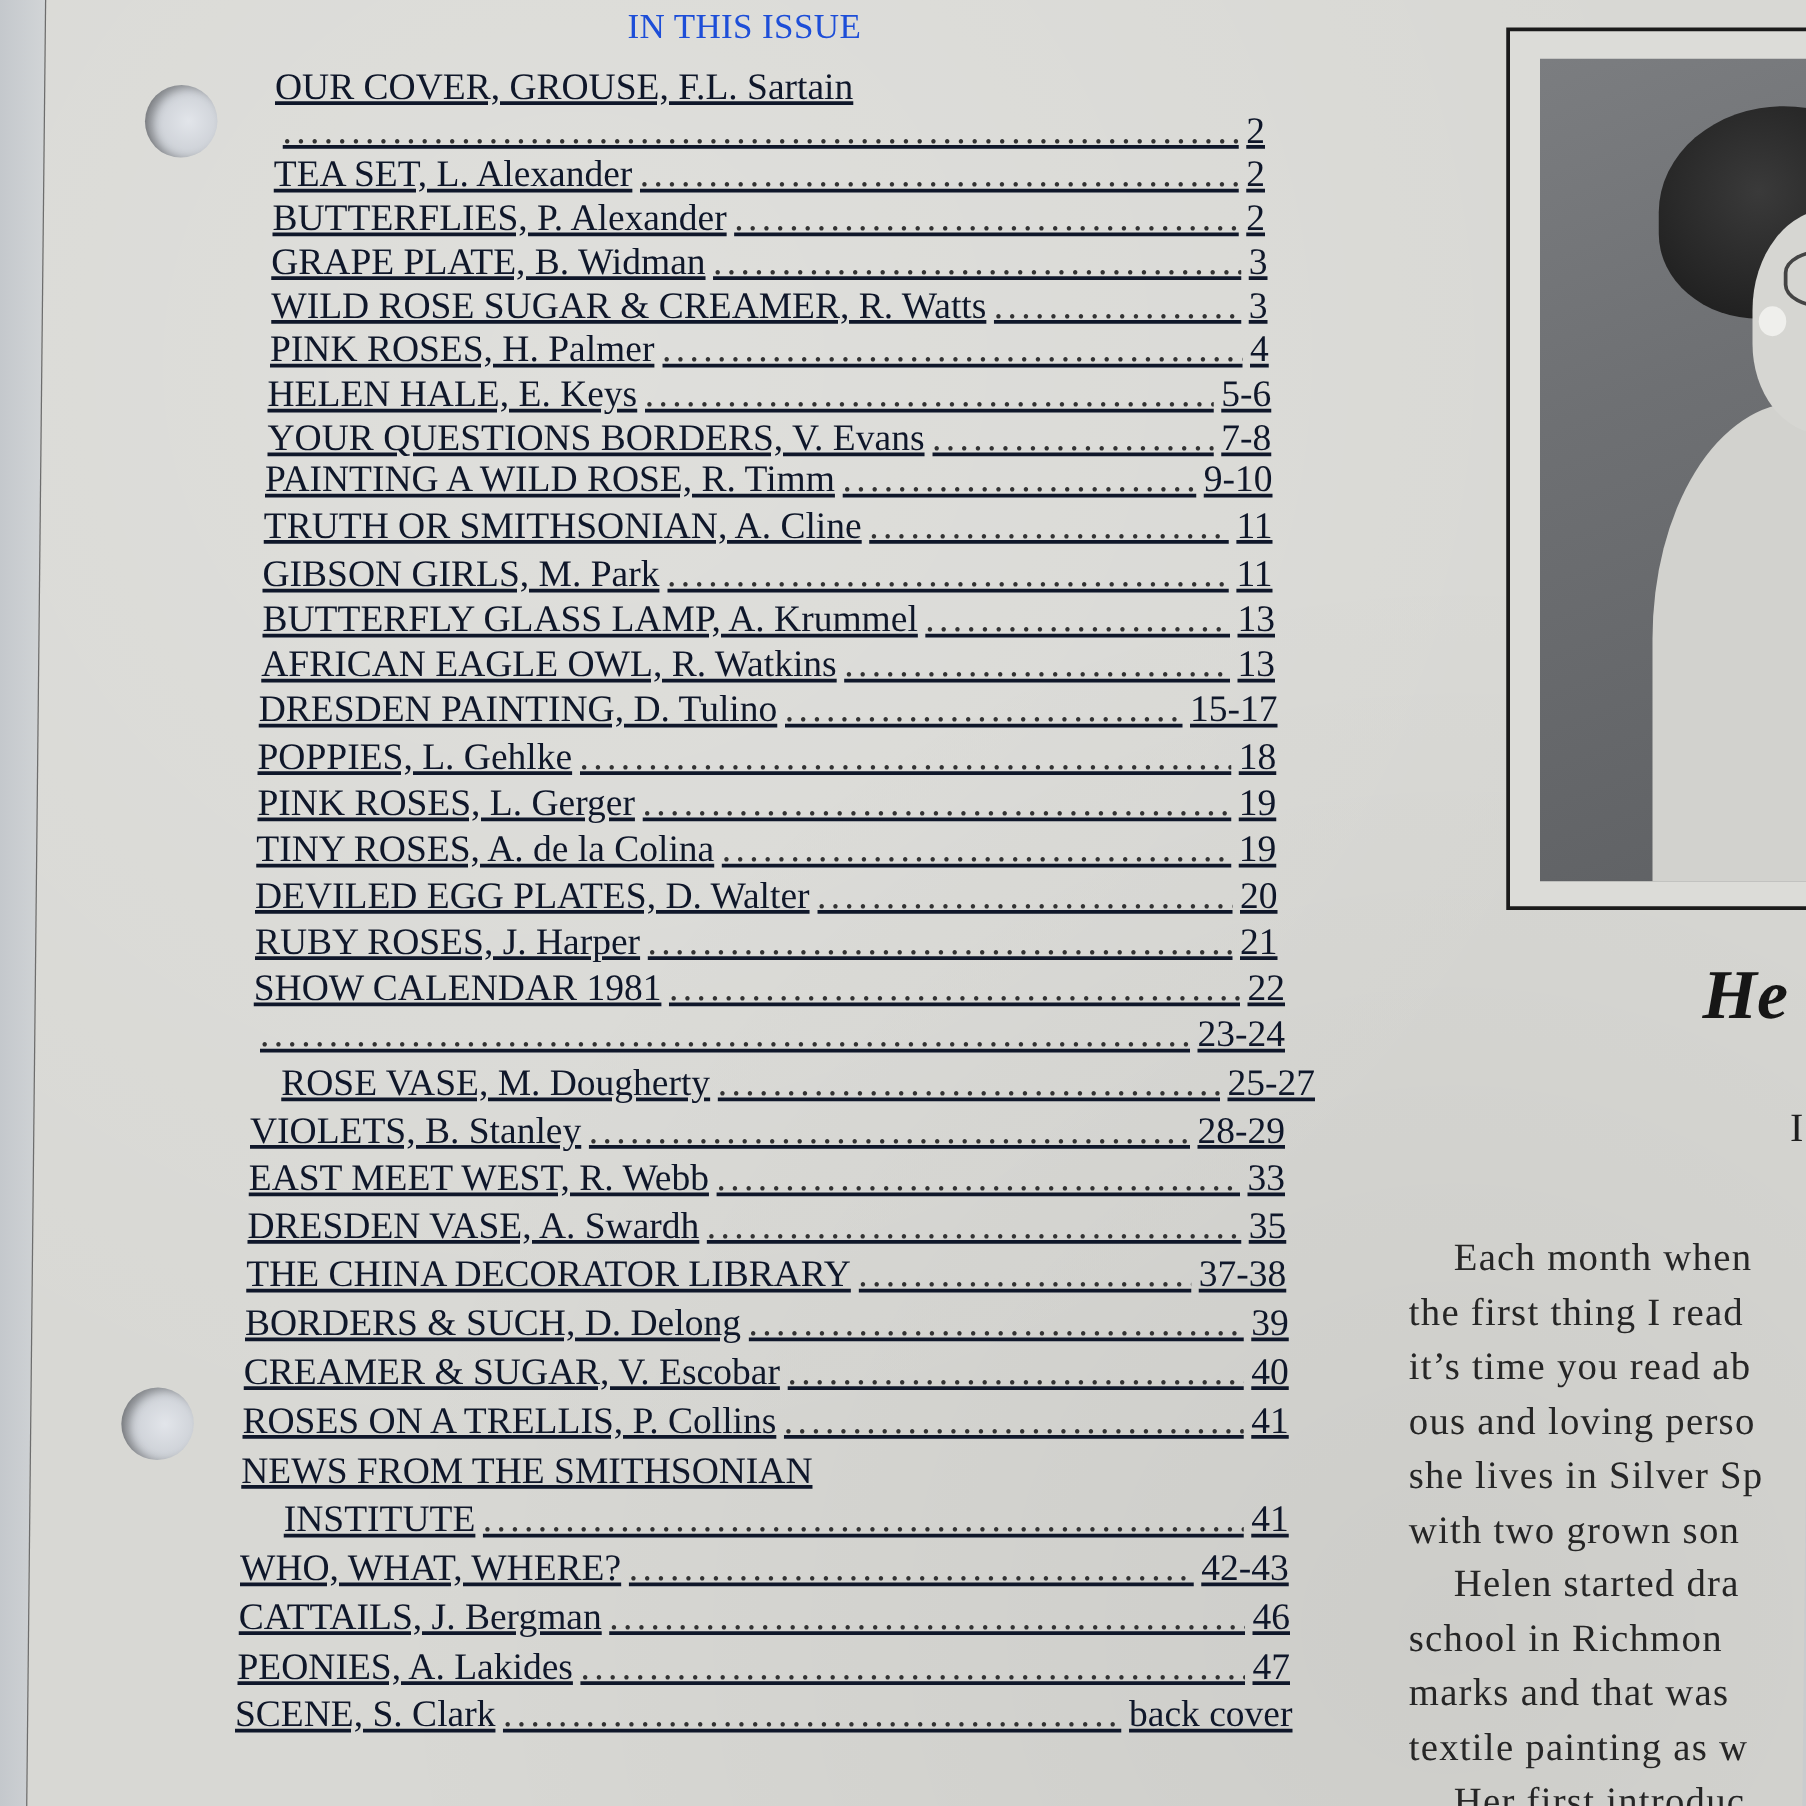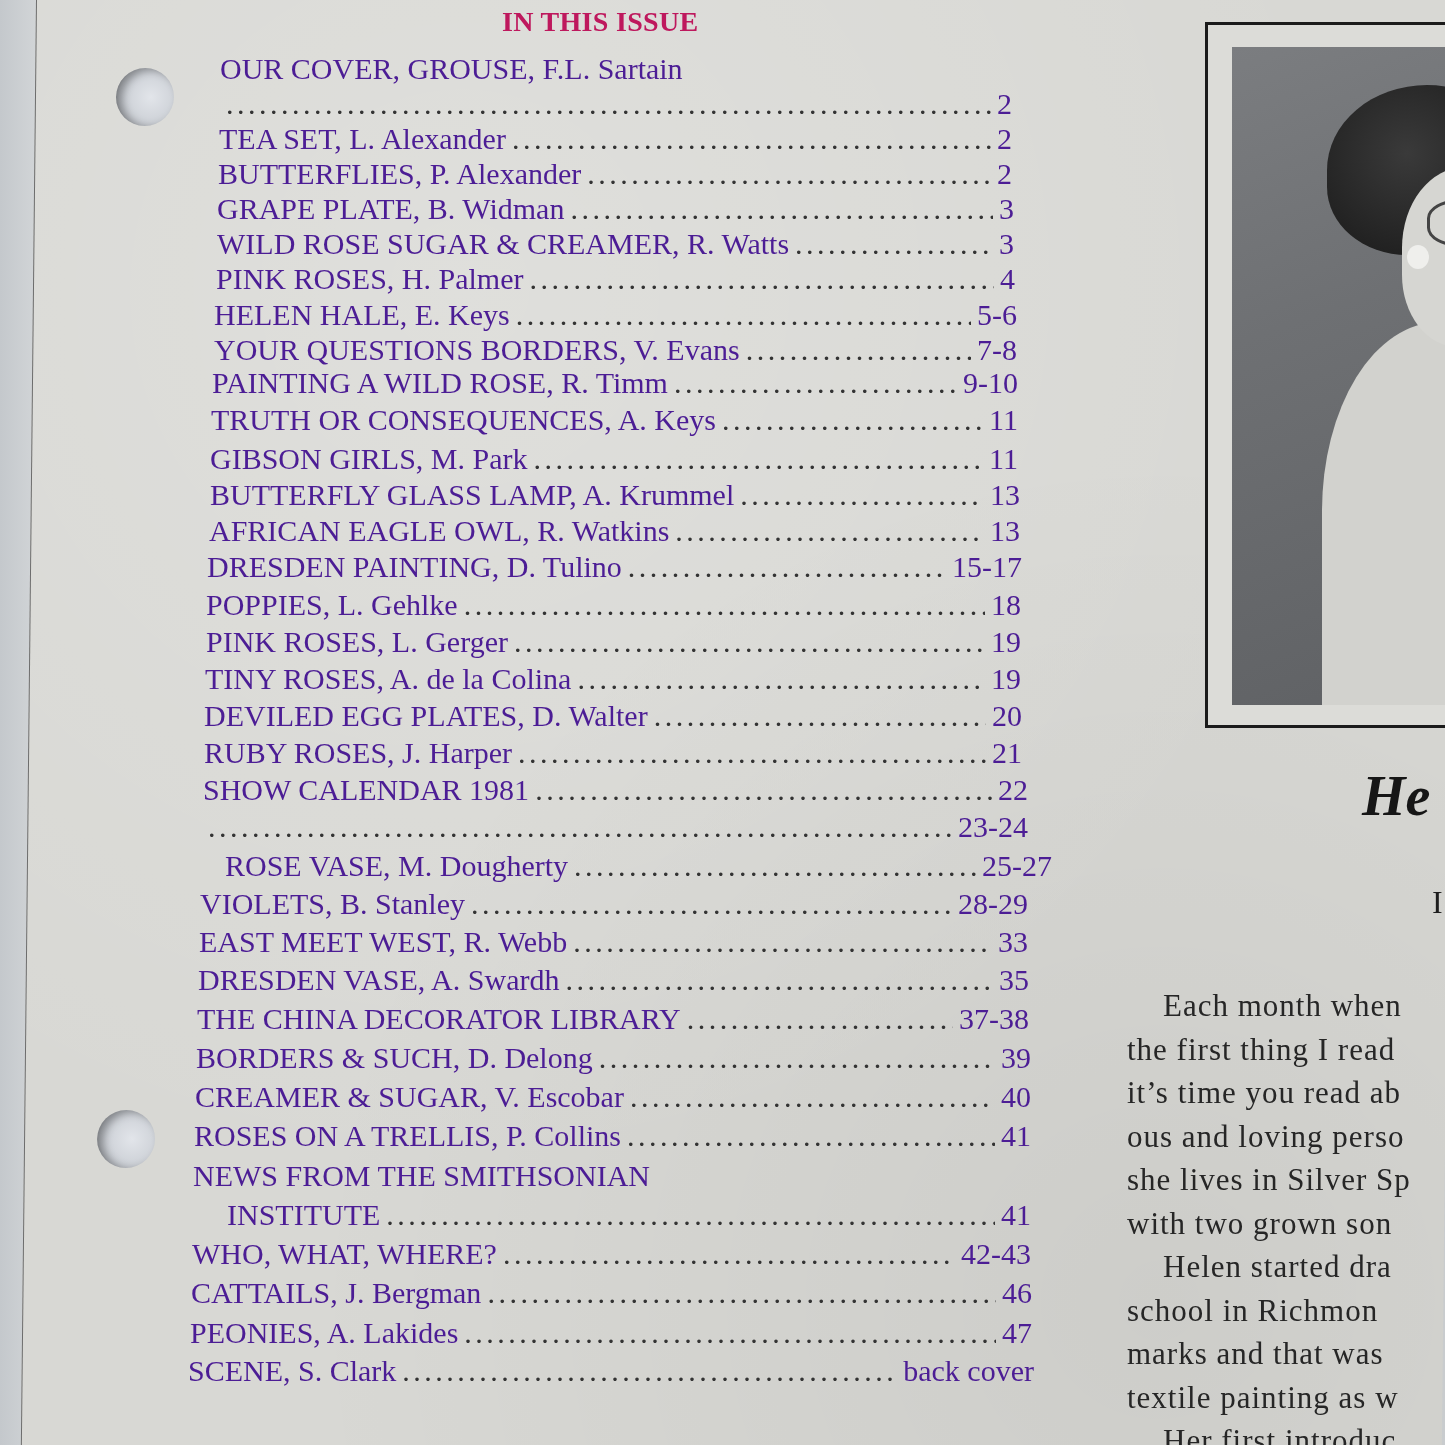--- a/index.html
+++ b/index.html
@@ -29,25 +29,25 @@
     box-shadow: inset 6px 2px 8px rgba(0,0,0,0.35);
   }
   .hole-top { left: 80px; top: 68px; }
   .hole-bottom { left: 72px; top: 1110px; }
 
   .toc {
     position: absolute; left: 190px; top: 0; width: 860px;
   }
   .toc-title {
     position: absolute; left: 312px; top: 6px;
-    font-weight: bold; font-size: 28px; letter-spacing: 0.3px; color: #be185d;
+    font-weight: normal; font-size: 28px; letter-spacing: 0.3px; color: #1d4ed8;
   }
   .toc-entry {
-    position: absolute; height: 36px; display: flex; align-items: flex-start;
-    font-size: 30px; white-space: nowrap; color: #4c1d95;
+    position: absolute; height: 36px; display: flex; align-items: center;
+    font-size: 30px; white-space: nowrap; color: #0f172a; text-decoration: underline;
   }
   .toc-entry .label { flex: 0 0 auto; }
   .toc-entry .dots {
     flex: 1 1 auto; overflow: hidden; margin: 0 6px;
     letter-spacing: 6px; color: #333;
   }
   .toc-entry .dots::before {
     content: ". . . . . . . . . . . . . . . . . . . . . . . . . . . . . . . . . . . . . . . . . . . . . . . . . . . . . . . . . . . . . . . . . . . . . . . . . . . . . . . . . . . . ";
     letter-spacing: -2px; white-space: nowrap;
   }
@@ -158,21 +158,21 @@
     <span class="label">YOUR QUESTIONS BORDERS, V. Evans</span>
       <span class="dots"></span>
       <span class="page-num">7-8</span>
   </div>
   <div class="toc-entry" style="left:22px; top:366px; width:806px;">
     <span class="label">PAINTING A WILD ROSE, R. Timm</span>
       <span class="dots"></span>
       <span class="page-num">9-10</span>
   </div>
   <div class="toc-entry" style="left:21px; top:403px; width:807px;">
-    <span class="label">TRUTH OR CONSEQUENCES, A. Keys</span>
+    <span class="label">TRUTH OR SMITHSONIAN, A. Cline</span>
       <span class="dots"></span>
       <span class="page-num">11</span>
   </div>
   <div class="toc-entry" style="left:20px; top:442px; width:808px;">
     <span class="label">GIBSON GIRLS, M. Park</span>
       <span class="dots"></span>
       <span class="page-num">11</span>
   </div>
   <div class="toc-entry" style="left:20px; top:478px; width:810px;">
     <span class="label">BUTTERFLY GLASS LAMP, A. Krummel</span>

